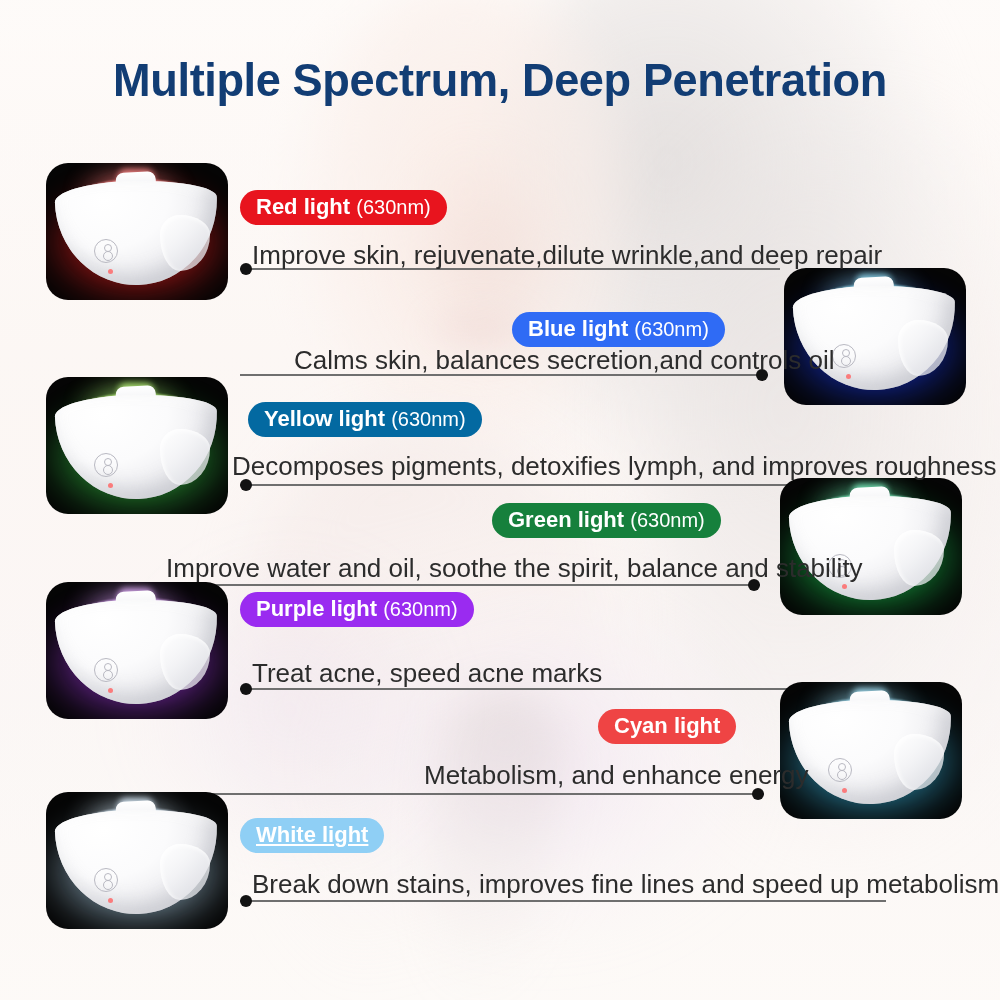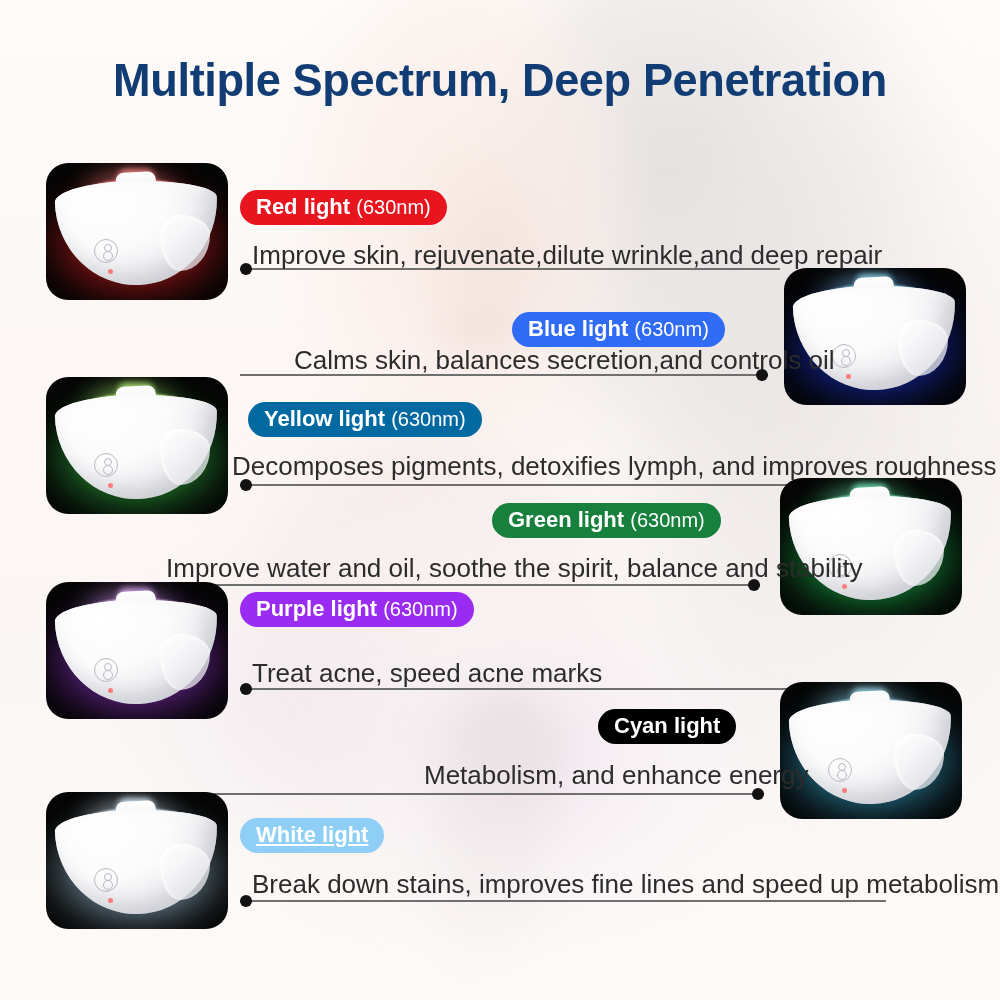--- a/index.html
+++ b/index.html
@@ -389,21 +389,21 @@
     <div class="connector" style="left: 180px; top: 578px; width: 580px;">
       <div class="ln"></div>
       <div class="dt right"></div>
     </div>
     <div class="row" style="left: 240px; top: 572px; margin-top: 20px;"><span class="badge" style="background:#9A2BF0;"><span class="b-name">Purple light</span> <span class="b-nm">(630nm)</span></span></div>
     <div class="row desc" style="left: 252px; top: 651px;">Treat acne, speed acne marks</div>
     <div class="connector" style="left: 240px; top: 682px; width: 550px;">
       <div class="ln"></div>
       <div class="dt left"></div>
     </div>
-    <div class="row" style="left: 598px; top: 709px;"><span class="badge" style="background:#000000;"><span class="b-name">Cyan light</span></span></div>
+    <div class="row" style="left: 598px; top: 709px;"><span class="badge" style="background:#ef4444;"><span class="b-name">Cyan light</span></span></div>
     <div class="row desc" style="left: 424px; top: 753px;">Metabolism, and enhance energy</div>
     <div class="connector" style="left: 164px; top: 787px; width: 600px;">
       <div class="ln"></div>
       <div class="dt right"></div>
     </div>
     <div class="row" style="left: 240px; top: 818px;"><span class="badge" style="background:#8FCFF5;text-decoration:underline;"><span class="b-name">White light</span></span></div>
     <div class="row desc" style="left: 252px; top: 862px;">Break down stains, improves fine lines and speed up metabolism</div>
     <div class="connector" style="left: 240px; top: 894px; width: 646px;">
       <div class="ln"></div>
       <div class="dt left"></div>

